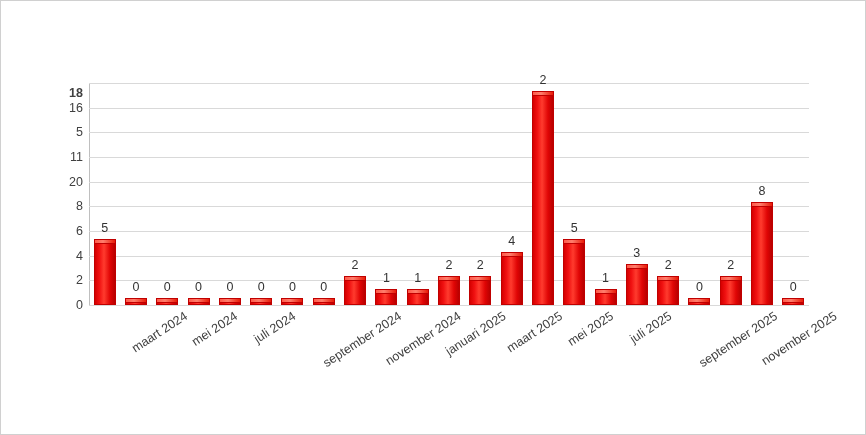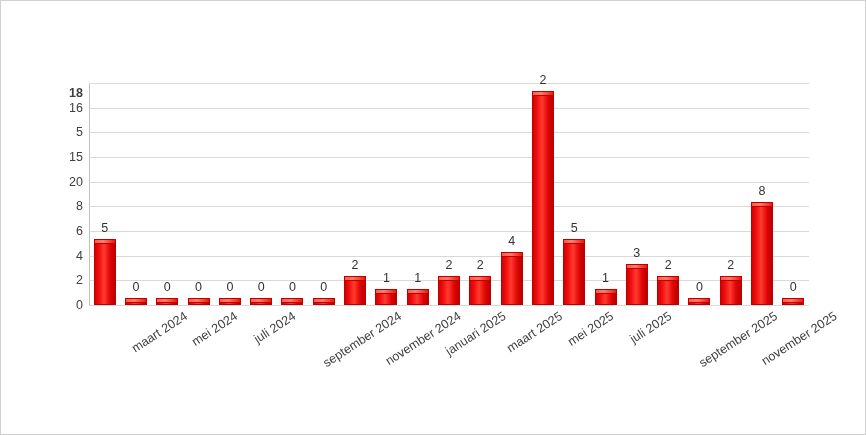--- a/index.html
+++ b/index.html
@@ -128,21 +128,21 @@
 <div id="chart-card">
 
 
   <div id="ytick-wrap">
       <div class="ytick" style="top: 222px;">0</div>
       <div class="ytick" style="top: 197.333px;">2</div>
       <div class="ytick" style="top: 172.667px;">4</div>
       <div class="ytick" style="top: 148px;">6</div>
       <div class="ytick" style="top: 123.333px;">8</div>
       <div class="ytick" style="top: 98.6667px;">20</div>
-      <div class="ytick" style="top: 74px;">15</div>
+      <div class="ytick" style="top: 74px;">11</div>
       <div class="ytick" style="top: 49.3333px;">5</div>
       <div class="ytick" style="top: 24.6667px;">16</div>
       <div class="ytick" style="top: 10px; font-weight: bold;">18</div>
     </div>
   <div id="axis-line"></div>
 
   <div id="plot-area">
       <div class="gridline" style="top: 222px;"></div>
       <div class="gridline" style="top: 197.333px;"></div>
       <div class="gridline" style="top: 172.667px;"></div>

